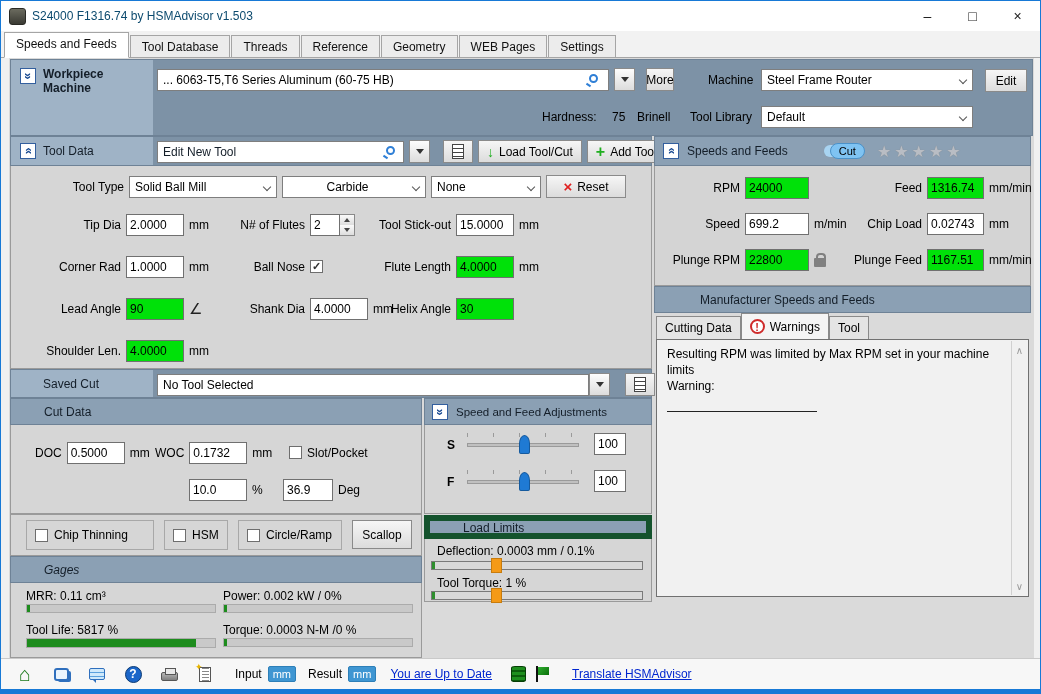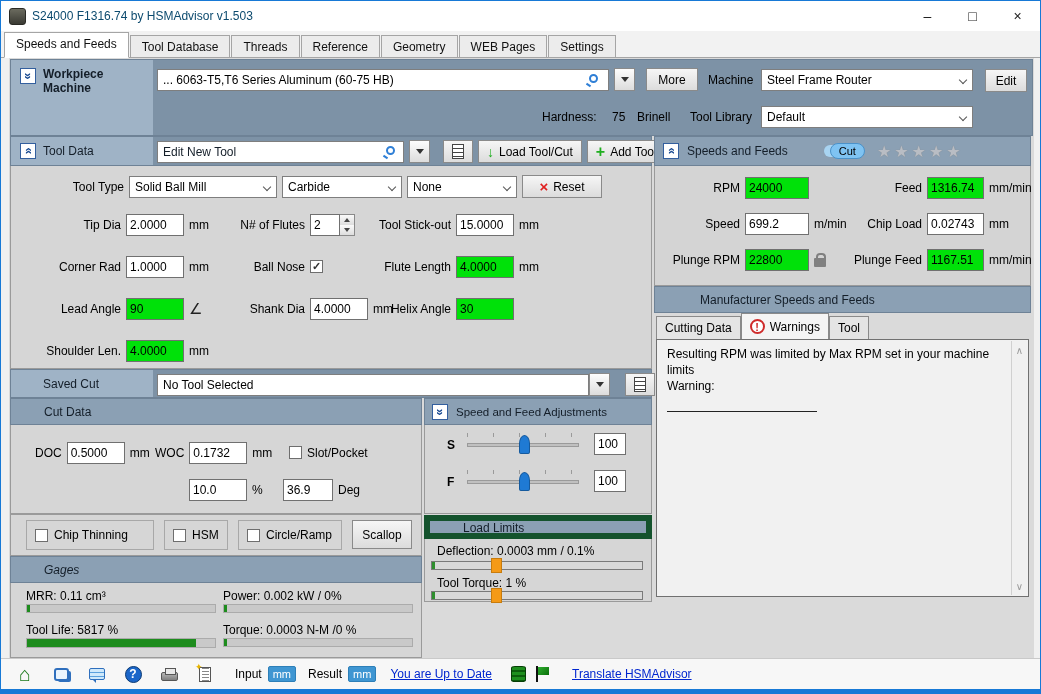--- a/index.html
+++ b/index.html
@@ -143,21 +143,21 @@
         </div>
       </div>
       <div class="fld" style="left:146px;top:8px;">
         <div class="dd" style="width:452px;padding-right:20px;">
           <span>... 6063-T5,T6 Series Aluminum (60-75 HB)</span>
           <span class="magnifier" style="position:absolute;right:10px;top:4px;"></span>
         </div>
         <div class="dd-btn">
             <span class="tri-down"></span>
           </div>
-        <div class="btn" style="width:52px;margin-left:6px;">More</div>
+        <div class="btn" style="width:28px;margin-left:6px;">More</div>
       </div>
       <span class="lbl" style="position:absolute;left:697px;top:13px;">Machine</span>
       <div class="dd" style="position:absolute;left:750px;top:9px;width:212px;">
         <span>Steel Frame Router</span>
           <span class="chev"></span>
       </div>
       <div class="btn" style="position:absolute;left:974px;top:9px;width:42px;">Edit</div>
       <span class="lbl" style="position:absolute;left:531px;top:50px;">Hardness:</span>
       <span style="position:absolute;left:601px;top:50px;">75</span>
       <span style="position:absolute;left:626px;top:50px;">Brinell</span>
@@ -198,21 +198,21 @@
         </div>
       </div>
       <div class="content" style="position:absolute;top:30px;left:0;right:0;bottom:0;">
 
         <div class="fld" style="left:0;top:9px;">
           <span class="lbl" style="width:113px;">Tool Type</span>
           <div class="dd" style="width:148px;">
               <span>Solid Ball Mill</span>
               <span class="chev"></span>
             </div>
-          <div class="dd" style="width:120px;">
+          <div class="dd" style="width:144px;justify-content:center;">
               <span>Carbide</span>
               <span class="chev"></span>
             </div>
           <div class="dd" style="width:110px;">
               <span>None</span>
               <span class="chev"></span>
             </div>
           <div class="btn" style="width:80px;">
               <span class="red-x">×</span>
               <span>Reset</span>

